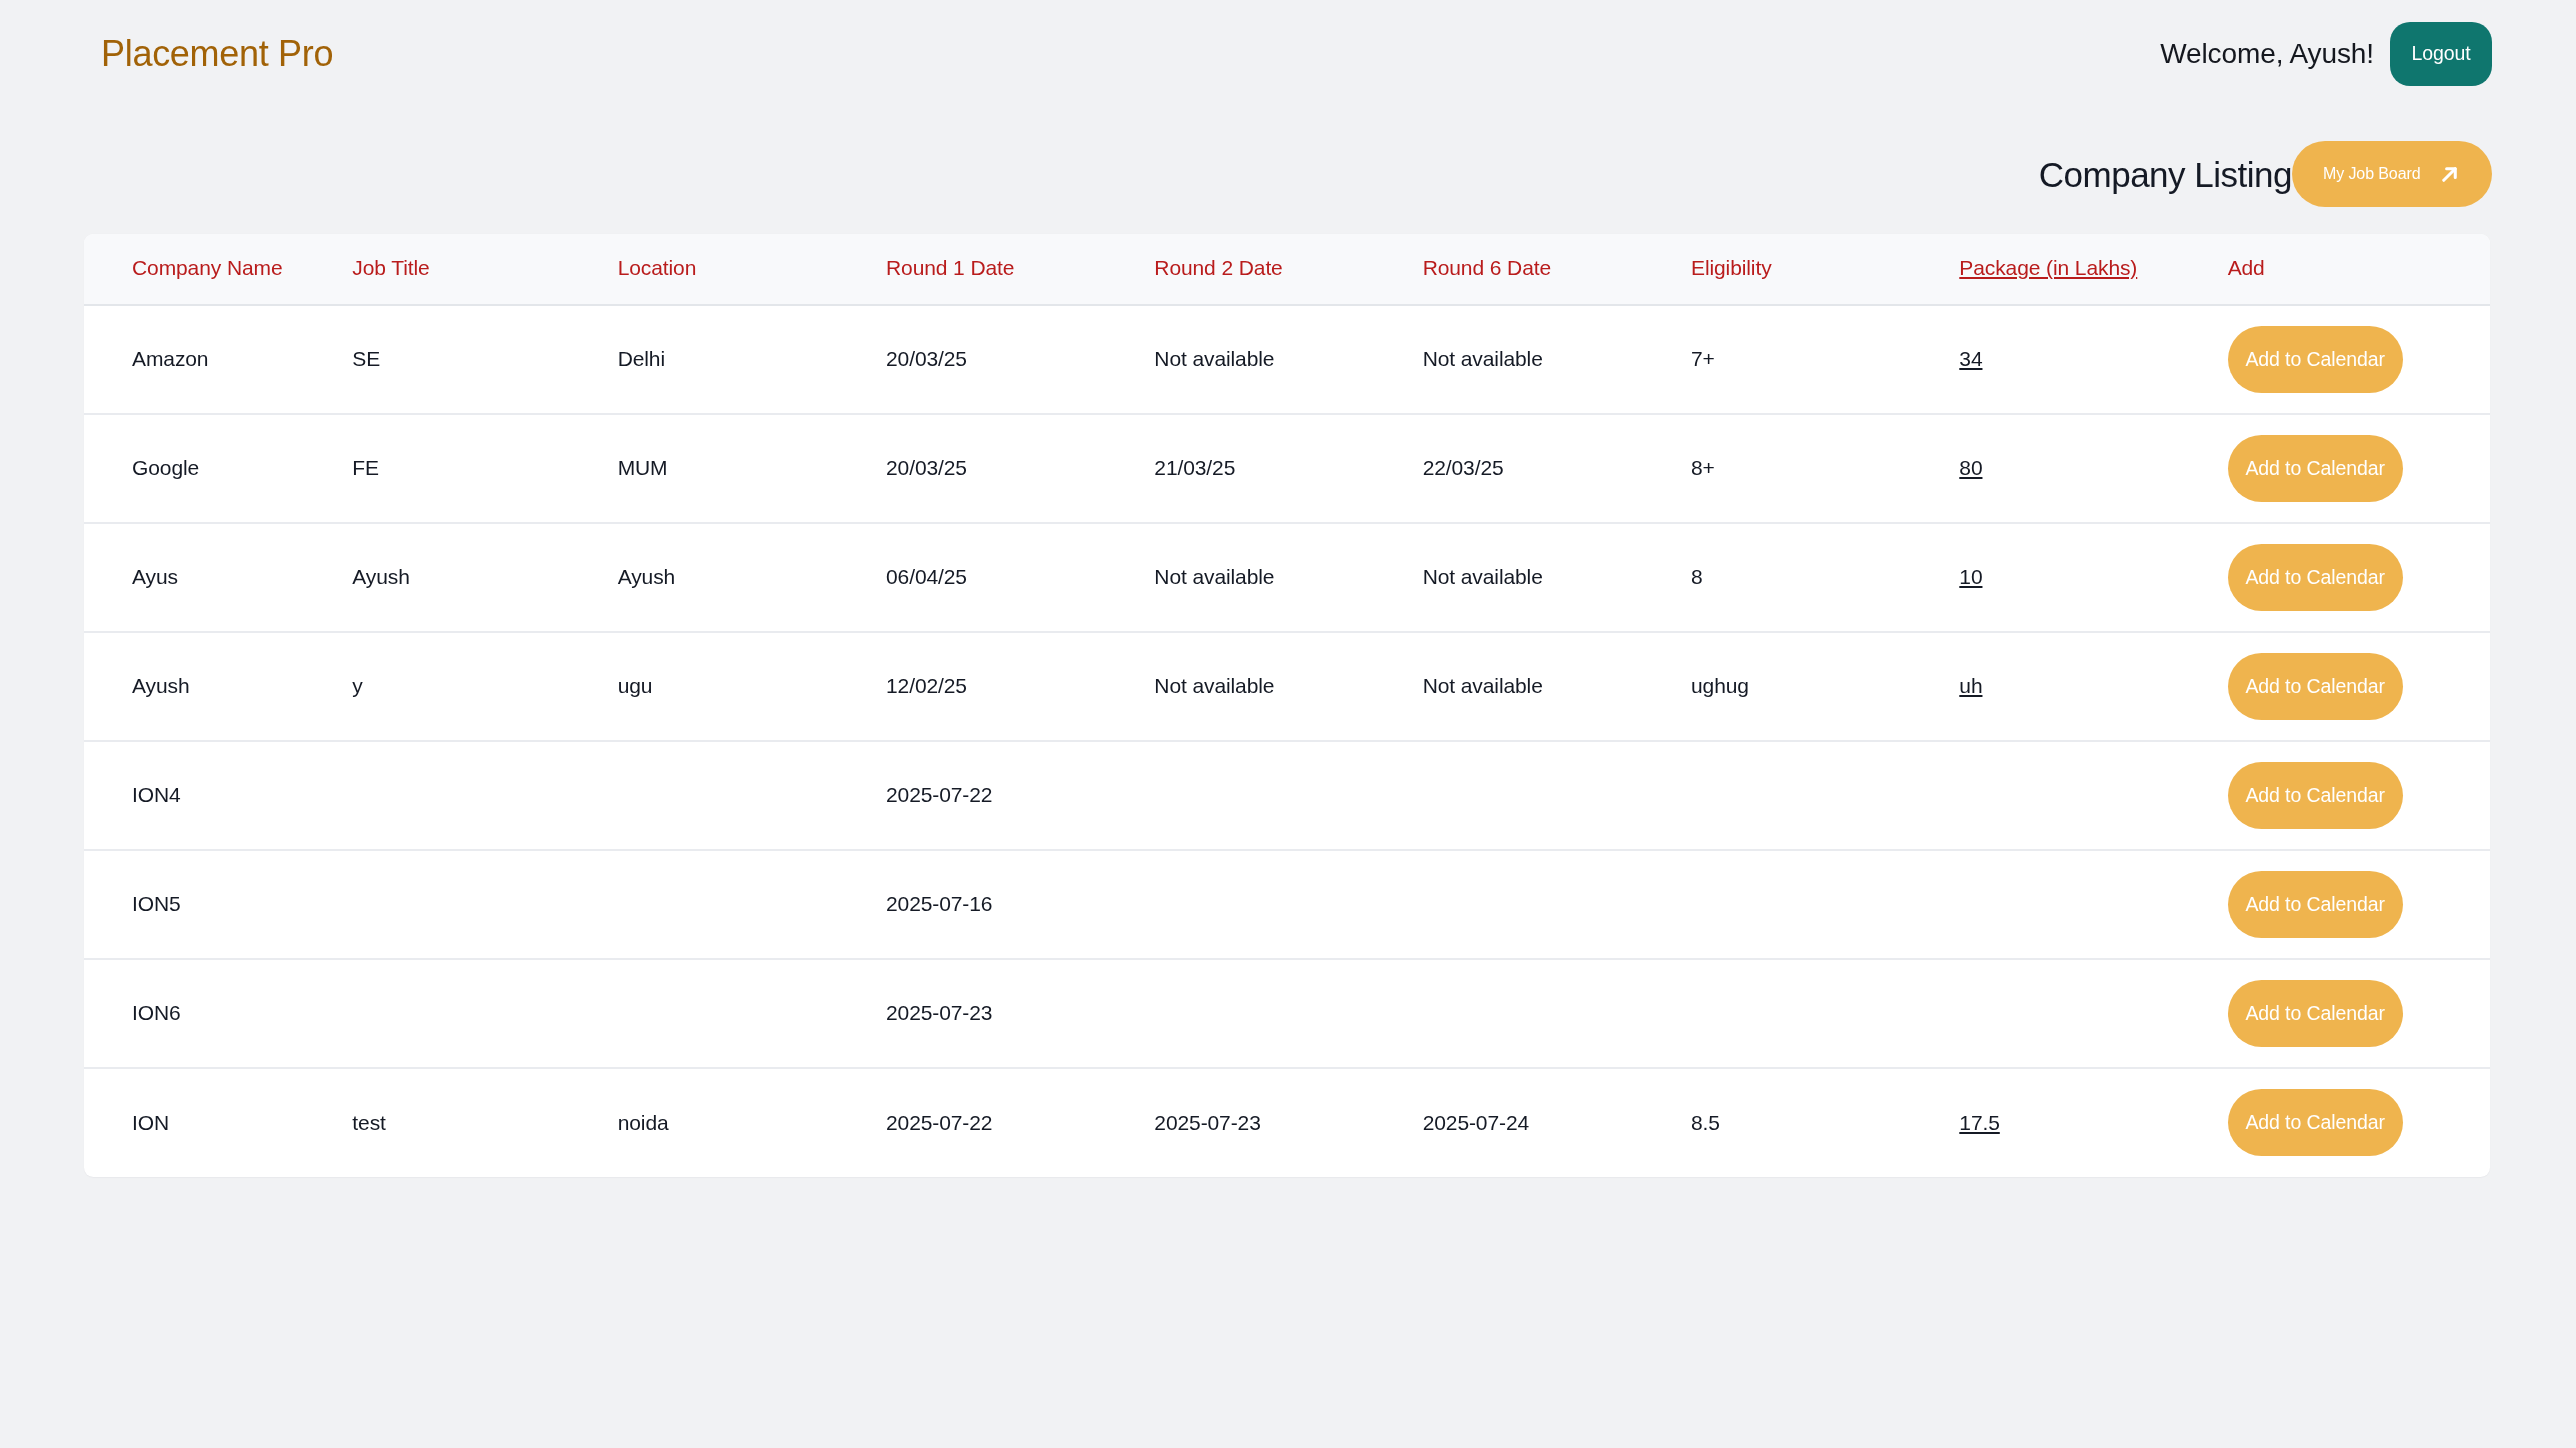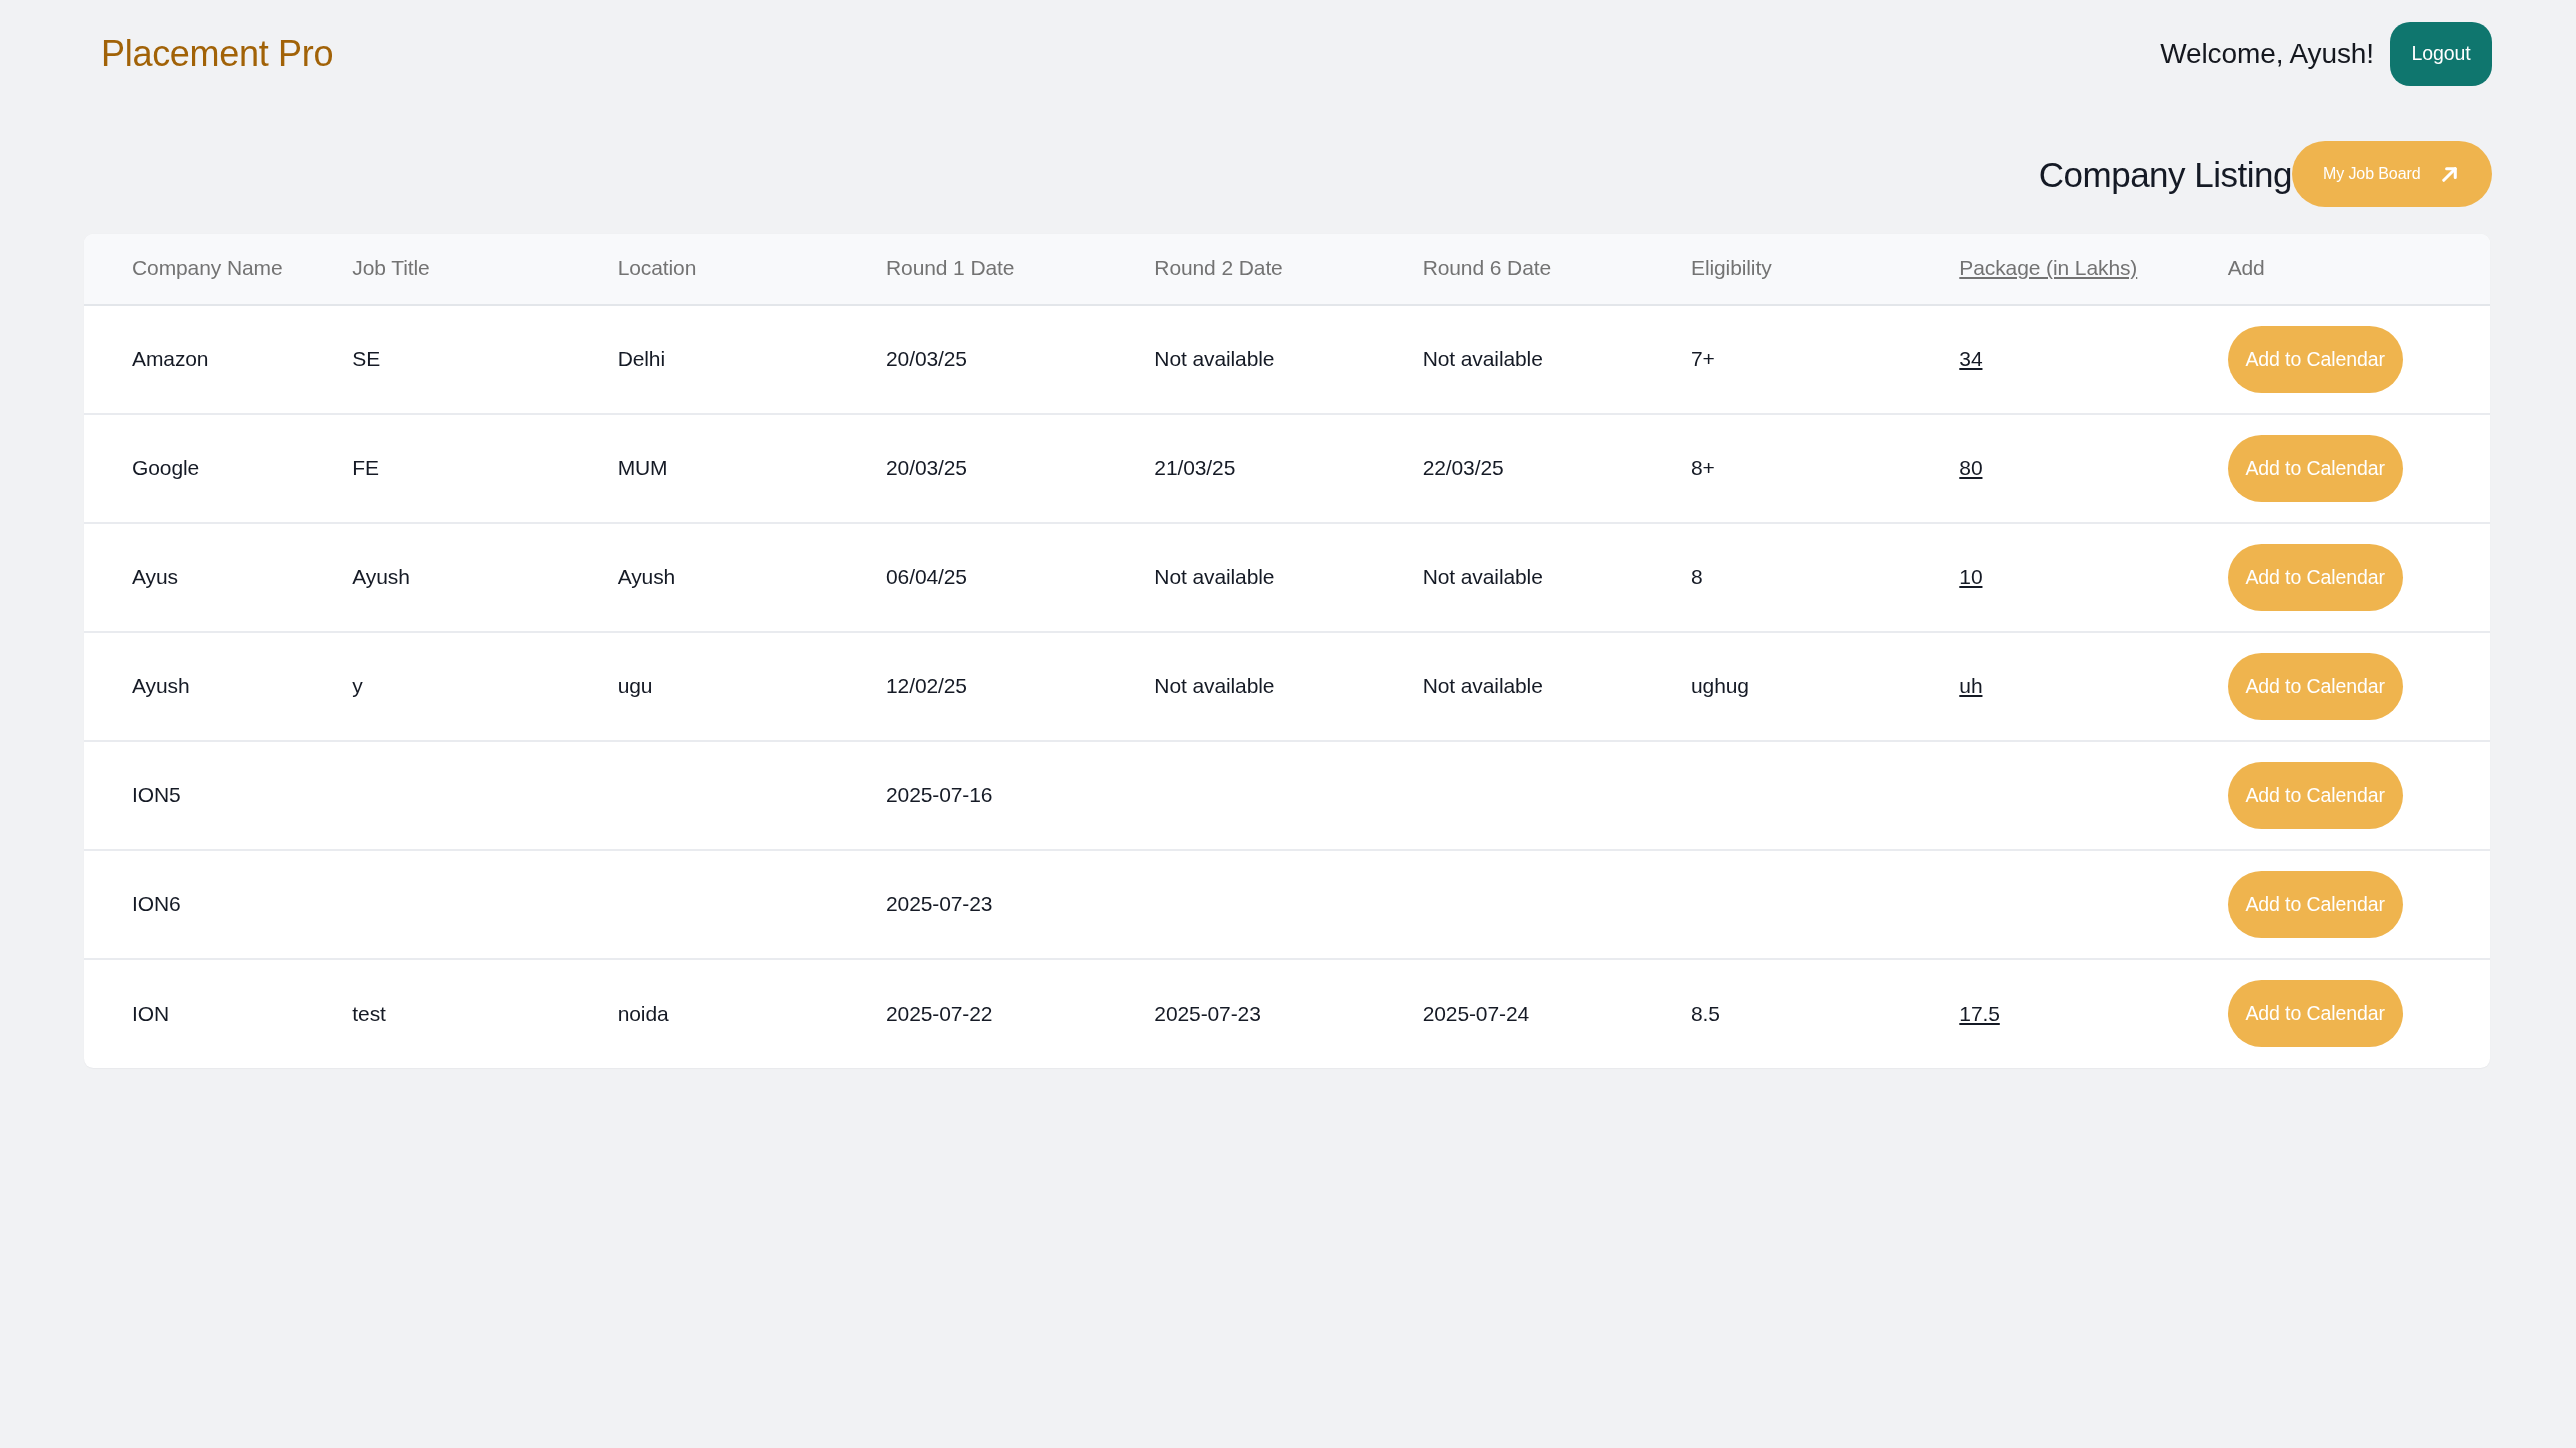--- a/index.html
+++ b/index.html
@@ -125,21 +125,21 @@
   }
 
   thead tr {
     background: #f8f9fb;
   }
 
   thead th {
     text-align: left;
     font-size: 21px;
     font-weight: 400;
-    color: #737373;
+    color: #b91c1c;
     padding: 22px 0 23.5px 0;
     border-bottom: 2px solid #e3e6ea;
     letter-spacing: -0.1px;
     white-space: nowrap;
   }
 
   tbody td {
     font-size: 21px;
     font-weight: 400;
     color: #151a25;
@@ -271,20 +271,33 @@
           <td class="col-r1">12/02/25</td>
           <td class="col-r2">Not available</td>
           <td class="col-r3">Not available</td>
           <td class="col-elig">ughug</td>
           <td class="col-pkg">uh</td>
           <td class="col-add">
             <button class="add-btn">Add to Calendar</button>
           </td>
         </tr>
         <tr>
+          <td class="col-company">ION4</td>
+          <td class="col-job"></td>
+          <td class="col-loc"></td>
+          <td class="col-r1">2025-07-22</td>
+          <td class="col-r2"></td>
+          <td class="col-r3"></td>
+          <td class="col-elig"></td>
+          <td class="col-pkg"></td>
+          <td class="col-add">
+            <button class="add-btn">Add to Calendar</button>
+          </td>
+        </tr>
+        <tr>
           <td class="col-company">ION5</td>
           <td class="col-job"></td>
           <td class="col-loc"></td>
           <td class="col-r1">2025-07-16</td>
           <td class="col-r2"></td>
           <td class="col-r3"></td>
           <td class="col-elig"></td>
           <td class="col-pkg"></td>
           <td class="col-add">
             <button class="add-btn">Add to Calendar</button>

